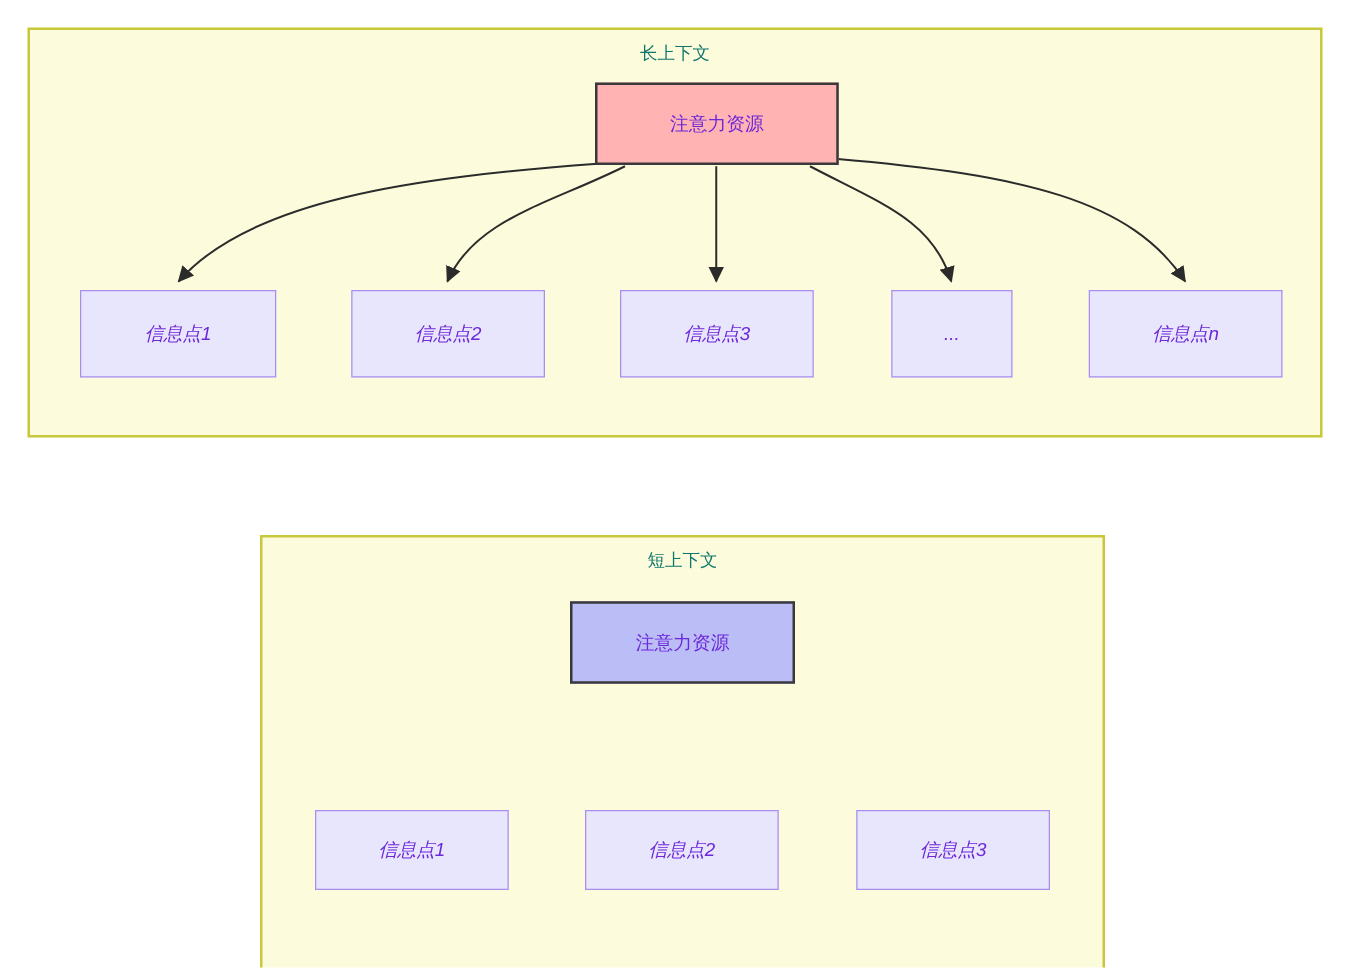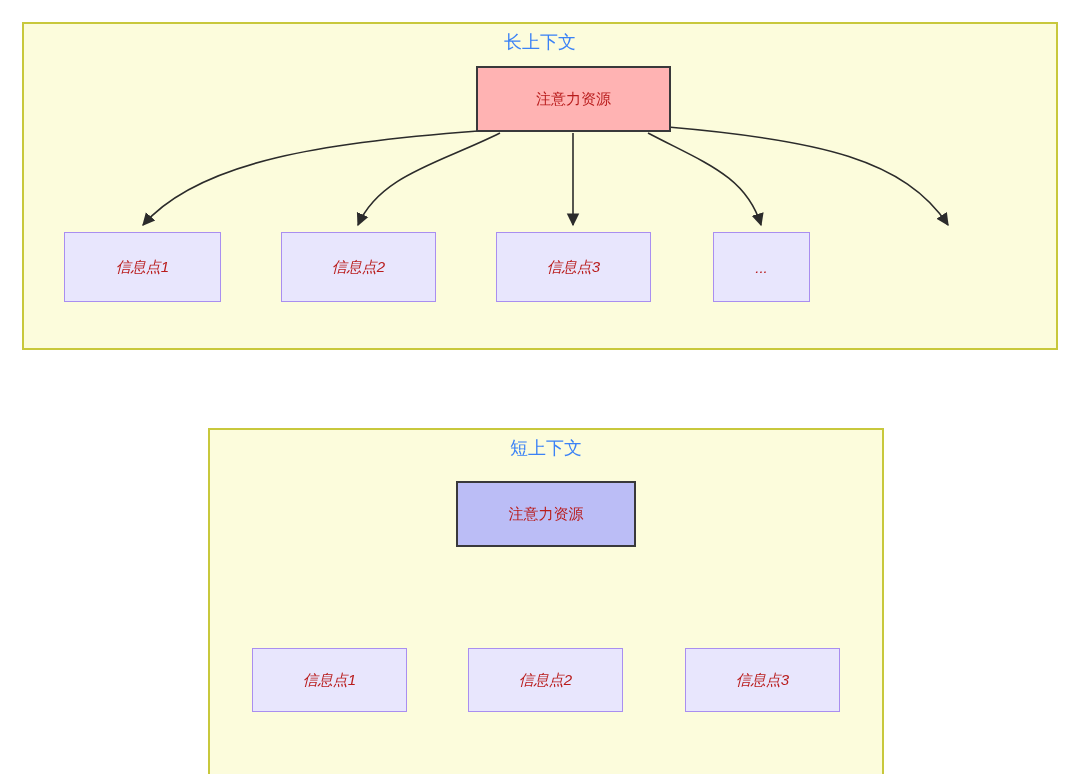--- a/index.html
+++ b/index.html
@@ -23,33 +23,33 @@
     background: #fcfcdc;
     border: 2px solid #c8c83c;
     box-sizing: border-box;
   }
   .panel-title {
     position: absolute;
     top: 8px;
     left: 0;
     width: 100%;
     text-align: center;
-    font-size: 18px;
-    color: #3b82f6;
+    font-size: 14px;
+    color: #0f766e;
     line-height: 20px;
     white-space: nowrap;
   }
   .node {
     position: absolute;
     box-sizing: border-box;
     display: flex;
     align-items: center;
     justify-content: center;
     font-size: 15px;
-    color: #b91c1c;
+    color: #6d28d9;
     white-space: nowrap;
   }
   .node-root-long {
     background: #ffb3b3;
     border: 2px solid #39393b;
   }
   .node-root-short {
     background: #bbbdf6;
     border: 2px solid #39393b;
   }
@@ -113,20 +113,23 @@
   </div>
 
   <div class="node node-leaf" style="left:496px; top:232px; width:155px; height:70px;">
     <span>信息点3</span>
   </div>
 
   <div class="node node-leaf" style="left:713px; top:232px; width:97px; height:70px;">
     <span>...</span>
   </div>
 
+  <div class="node node-leaf" style="left:871px; top:232px; width:155px; height:70px;">
+    <span>信息点n</span>
+  </div>
 
   <div class="panel" style="left:208px; top:428px; width:676px; height:422px;">
     <div class="panel-title">短上下文</div>
   </div>
 
   <div class="node node-root-short" style="left:456px; top:481px; width:180px; height:66px;">
     <span>注意力资源</span>
   </div>
 
   <div class="node node-leaf" style="left:252px; top:648px; width:155px; height:64px;">

